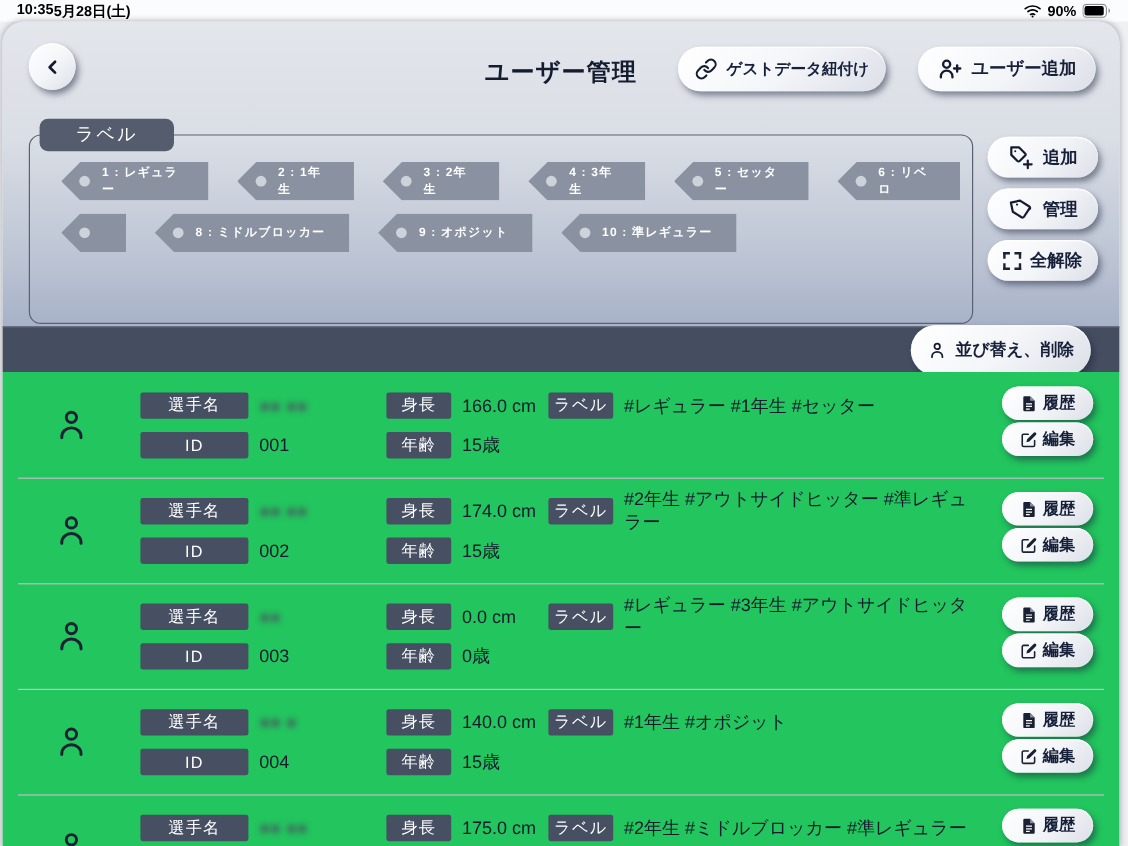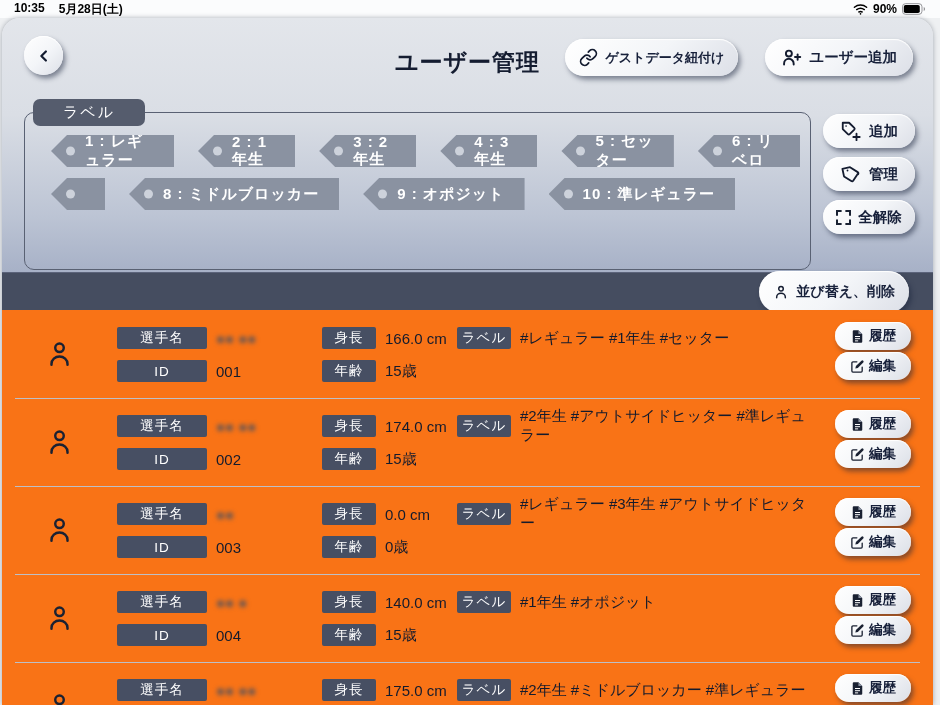--- a/index.html
+++ b/index.html
@@ -8,21 +8,21 @@
     font-family:"Liberation Sans","DejaVu Sans",sans-serif;
     background:#eef0f2;
     color:#17203a;
   }
   
   .status-bar {
     height:18px; background:#fbfcfd;
     display:flex; justify-content:space-between; align-items:center;
     padding:0 14px; font-size:12px; font-weight:700; color:#000;
   }
-  .status-left { display:flex; gap:14px; }
+  .status-left { display:flex; }
   .status-right { display:flex; align-items:center; gap:5px; }
   .icon { display:inline-flex; align-items:center; justify-content:center; }
   
   .app {
     margin:0 7px 0 2px; height:687px;
     border-radius:18px 18px 0 0; overflow:hidden;
     box-shadow:0 0 5px rgba(20,28,48,.35);
     display:flex; flex-direction:column;
   }
   
@@ -35,21 +35,21 @@
     display:inline-flex; align-items:center; justify-content:center; gap:7px;
     background:linear-gradient(135deg,#ffffff 0%,#f3f5f8 52%,#dcdfe7 100%);
     border:none; border-radius:999px; cursor:pointer;
     box-shadow:2.5px 3.5px 5px rgba(25,35,60,.5), inset 0 1px 1px #fff;
     color:#17203a; font-weight:700;
     font-family:"Liberation Sans","DejaVu Sans",sans-serif;
   }
   .back-btn { position:absolute; left:22px; top:18px; width:39px; height:39px; border-radius:50%; }
   .page-title {
     position:absolute; left:50%; top:29px; transform:translateX(-50%);
-    font-size:23px; font-weight:700; color:#141c30; letter-spacing:1px;
+    font-size:20px; font-weight:700; color:#141c30; letter-spacing:1px;
   }
   .hdr-actions { position:absolute; right:20px; top:21px; display:flex; gap:27px; }
   .guest-btn { height:37px; padding:0 14px; font-size:13px;justify-content:center; }
   .adduser-btn { height:37px; padding:0 16px; font-size:14.5px; }
   
   .labels-area { display:flex; padding:12px 12px 0 22px; gap:12px; }
   .fieldset {
     position:relative; flex:1; height:158px;
     border:1.5px solid #596173; border-radius:10px;
     padding:22px 10px 0 26px;
@@ -58,40 +58,40 @@
     position:absolute; top:-14px; left:8px; width:112px; height:27px;
     background:#555c6d; color:#fff; border-radius:7px;
     display:flex; align-items:center; justify-content:center;
     font-size:15px; letter-spacing:2px;
   }
   .chip-rows { display:flex; flex-direction:column; gap:11px; }
   .chip-row { display:flex; column-gap:24px; }
   .chip {
     position:relative; height:32px; display:inline-flex; align-items:center;
     padding:0 20px 0 34px; background:#8a92a1; color:#fff;
-    font-size:15px; font-weight:700; letter-spacing:1px; cursor:pointer;
+    font-size:10px; font-weight:700; letter-spacing:1px; cursor:pointer;
     clip-path:polygon(0 50%, 16px 0, 100% 0, 100% 100%, 16px 100%);
   }
   .chip-dot {
     position:absolute; left:15px; top:50%; transform:translateY(-50%);
     width:9px; height:9px; border-radius:50%; background:#cdd2db;
   }
   .side-col { width:98px; display:flex; flex-direction:column; gap:9px; align-items:flex-start; padding-top:2px; }
   .side-btn { width:92px; height:34px; font-size:14.5px; padding:0 6px; }
   .sq-icon { width:15px; height:15px; border:2px dashed #1a2233; display:inline-flex; align-items:center; justify-content:center; }
   .sq-icon .fill { width:7px; height:7px; background:#1a2233; }
   
   .toolbar {
     height:38px; flex:none; background:#454d60;
     border-top:1px solid #5b637a;
     display:flex; justify-content:flex-end; align-items:center; padding-right:24px;
   }
   .sort-btn { height:42px; padding:0 14px; font-size:14px; }
   
-  .table { flex:1; background:#f97316; overflow:hidden; }
+  .table { flex:1; background:#22c55e; overflow:hidden; }
   .row {
     position:relative; height:88px;
     display:grid; grid-template-columns:115px 205px 135px 1fr 98px;
     padding-right:22px;
   }
   .row + .row::before {
     content:""; position:absolute; top:0; left:13px; right:13px;
     border-top:1px solid #bdbfc6;
   }
   .avatar-cell { display:flex; align-items:center; justify-content:center; }

